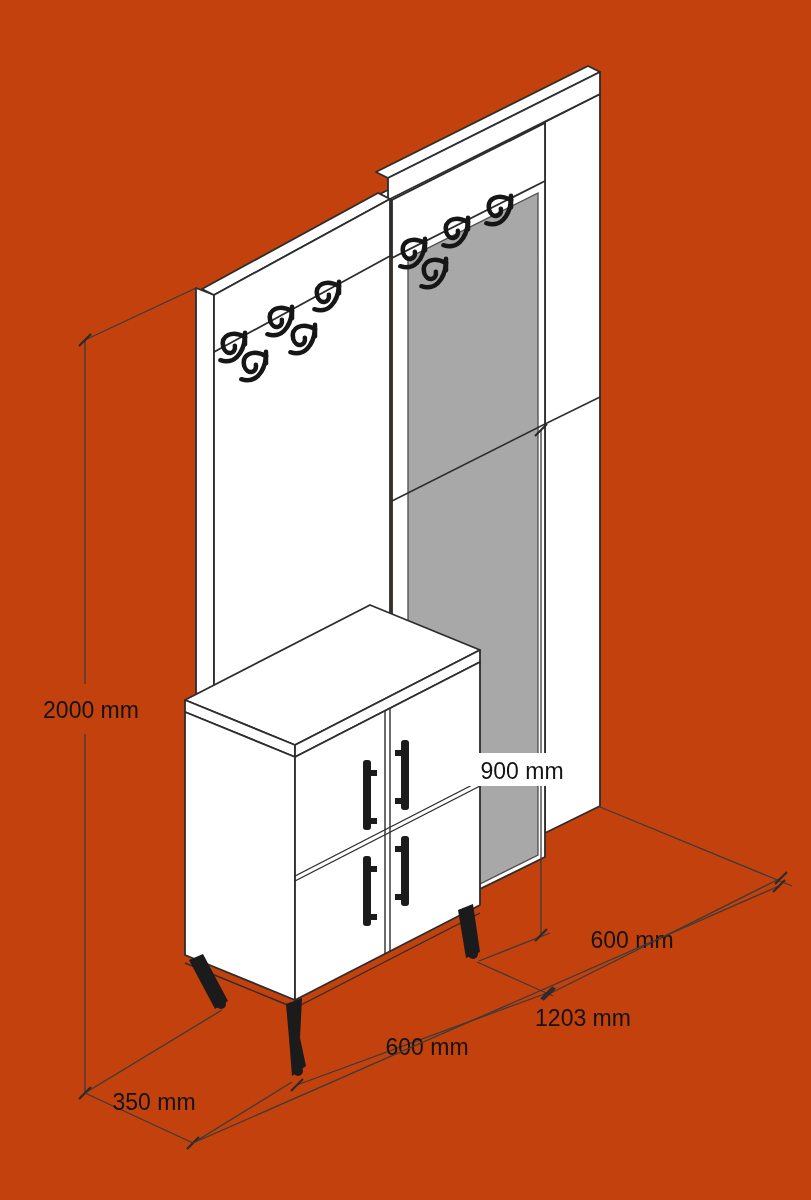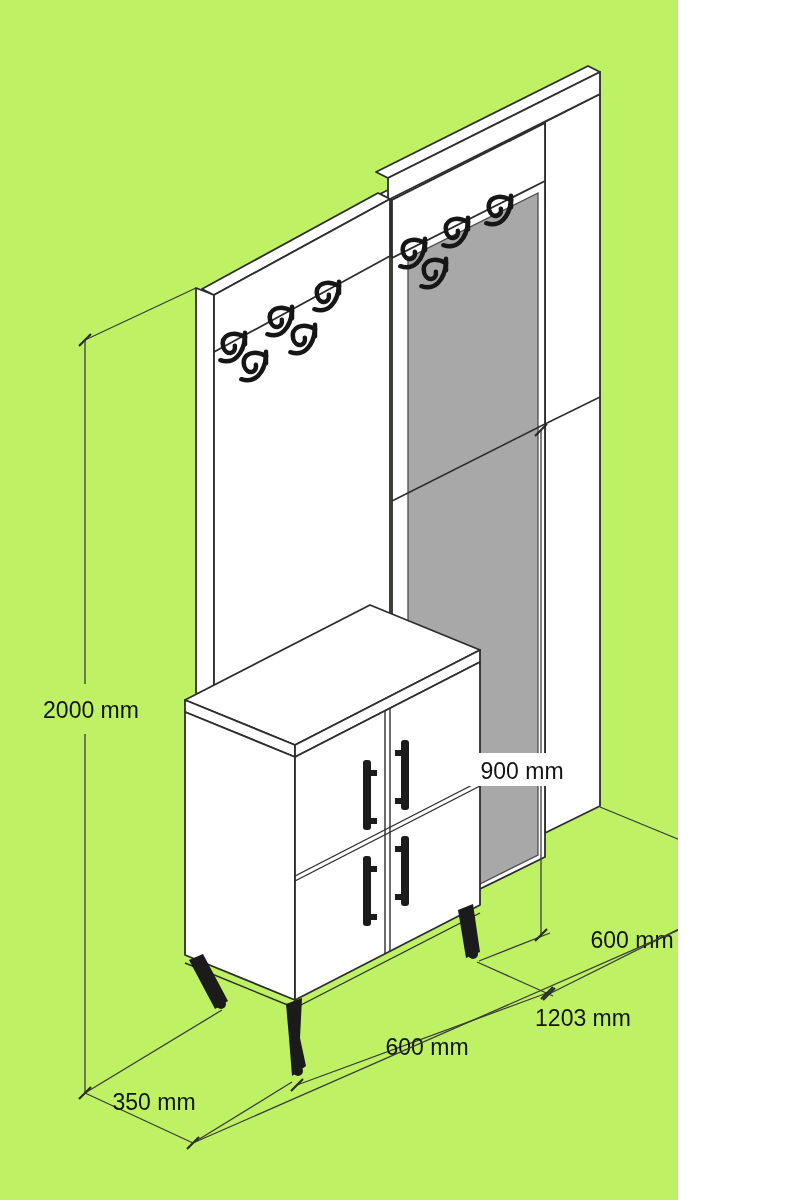--- a/index.html
+++ b/index.html
@@ -1,16 +1,16 @@
 <!DOCTYPE html>
 <html><head>
 <meta charset="utf-8">
 <style>
   html,body{margin:0;padding:0;background:#ffffff;}
-  .stage{width:678px;height:1200px;background:#bef264;position:relative;overflow:hidden;}
+  .stage{width:811px;height:1200px;background:#c2410c;position:relative;overflow:hidden;}
   svg{display:block;}
   .outline{fill:#ffffff;stroke:#2d2d2d;stroke-width:1.8;stroke-linejoin:round;}
   .thin{stroke:#2d2d2d;stroke-width:1.4;fill:none;}
   .mirror{stroke:#4d4d4d;stroke-width:1.3;}
   .dim{stroke:#3b3b3b;stroke-width:1.3;fill:none;}
   .tick{stroke:#2a2a2a;stroke-width:2.2;}
   .dimlabel{font-family:"Liberation Sans",sans-serif;font-size:23px;fill:#131313;text-anchor:middle;}
   .hw{fill:#1b1b1b;stroke:none;}
   .hook{stroke:#161616;stroke-width:3.1;fill:none;stroke-linecap:round;}
   .labelbg{fill:#ffffff;stroke:none;}

